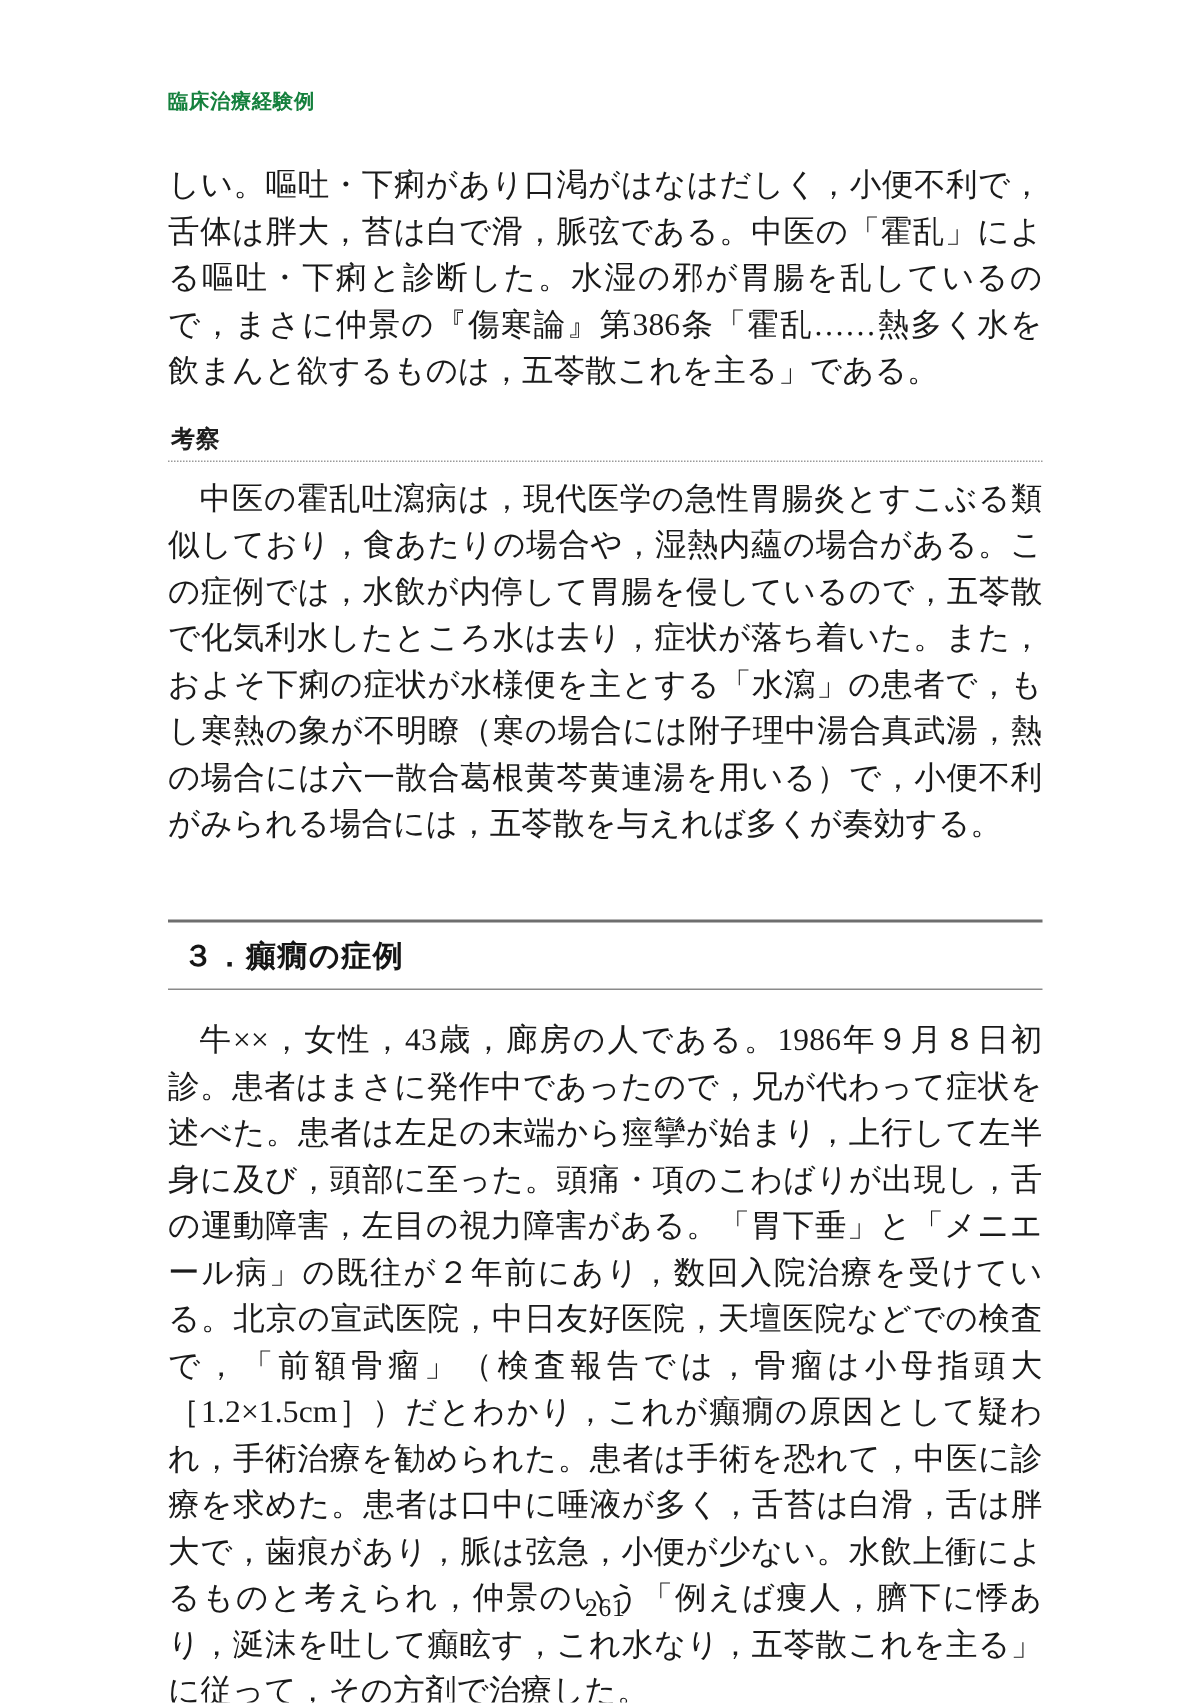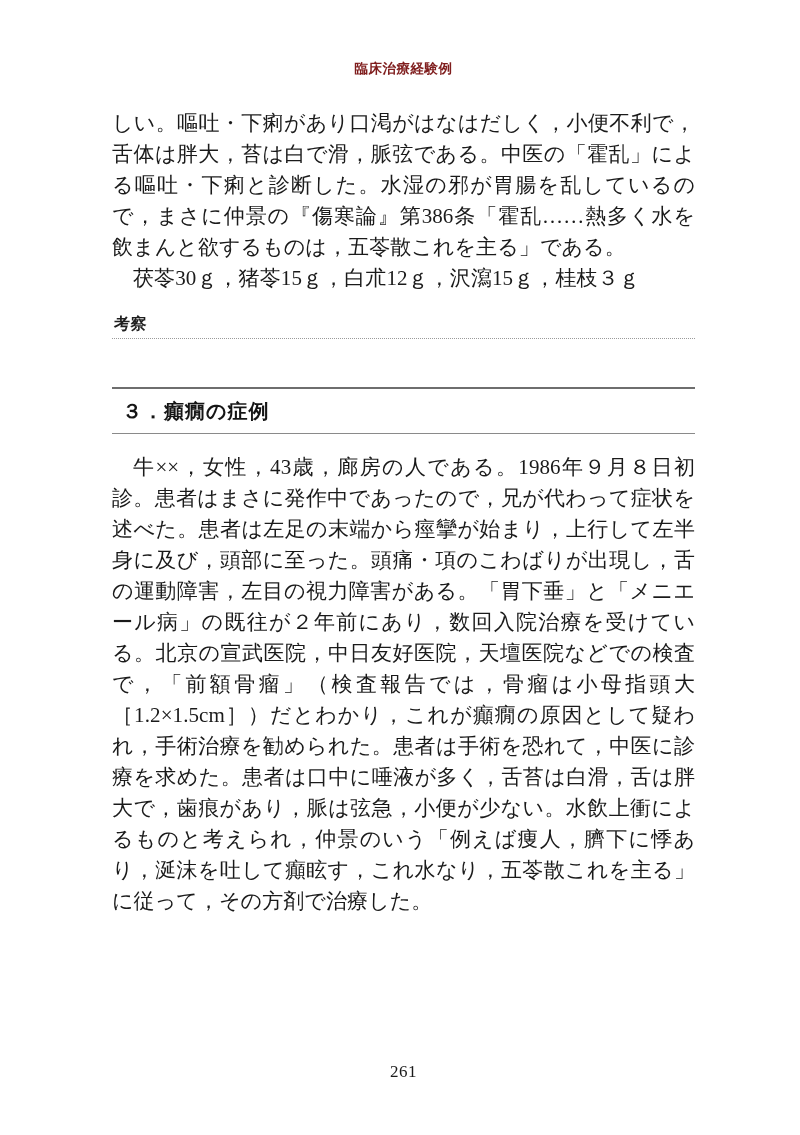--- a/index.html
+++ b/index.html
@@ -23,26 +23,26 @@
     height: 1135px;
     background: #ffffff;
   }
 
   
   .running-head {
     position: absolute;
     left: 112px;
     top: 62px;
     width: 583px;
-    text-align: center;
+    text-align: left;
     font-family: "DejaVu Sans", "Liberation Sans", sans-serif;
     font-size: 13.5px;
     font-weight: 600;
     letter-spacing: 0.5px;
-    color: #7f1d1d;
+    color: #15803d;
     line-height: 1;
   }
 
   
   .content {
     position: absolute;
     left: 112px;
     top: 108px;
     width: 583px;
   }
@@ -125,28 +125,28 @@
 <body>
 
 <div class="page">
 
   <div class="running-head">臨床治療経験例</div>
 
   <div class="content">
 
     <p class="body-text">しい。嘔吐・下痢があり口渇がはなはだしく，小便不利で，舌体は胖大，苔は白で滑，脈弦である。中医の「霍乱」による嘔吐・下痢と診断した。水湿の邪が胃腸を乱しているので，まさに仲景の『傷寒論』第386条「霍乱……熱多く水を飲まんと欲するものは，五苓散これを主る」である。</p>
 
-    <p class="body-text indent">茯苓30ｇ，猪苓15ｇ，白朮12ｇ，沢瀉15ｇ，桂枝３ｇ</p>
 
 
     <div class="subhead">
       <span class="subhead-label">考察</span>
       <span class="subhead-rule"></span>
     </div>
 
+    <p class="body-text indent">中医の霍乱吐瀉病は，現代医学の急性胃腸炎とすこぶる類似しており，食あたりの場合や，湿熱内蘊の場合がある。この症例では，水飲が内停して胃腸を侵しているので，五苓散で化気利水したところ水は去り，症状が落ち着いた。また，およそ下痢の症状が水様便を主とする「水瀉」の患者で，もし寒熱の象が不明瞭（寒の場合には附子理中湯合真武湯，熱の場合には六一散合葛根黄芩黄連湯を用いる）で，小便不利がみられる場合には，五苓散を与えれば多くが奏効する。</p>
 
     <div class="section">
       <div class="section-rule-top"></div>
       <div class="section-title">３．癲癇の症例</div>
       <div class="section-rule-bottom"></div>
     </div>
 
     <p class="body-text indent">牛××，女性，43歳，廊房の人である。1986年９月８日初診。患者はまさに発作中であったので，兄が代わって症状を述べた。患者は左足の末端から痙攣が始まり，上行して左半身に及び，頭部に至った。頭痛・項のこわばりが出現し，舌の運動障害，左目の視力障害がある。「胃下垂」と「メニエール病」の既往が２年前にあり，数回入院治療を受けている。北京の宣武医院，中日友好医院，天壇医院などでの検査で，「前額骨瘤」（検査報告では，骨瘤は小母指頭大［1.2×1.5cm］）だとわかり，これが癲癇の原因として疑われ，手術治療を勧められた。患者は手術を恐れて，中医に診療を求めた。患者は口中に唾液が多く，舌苔は白滑，舌は胖大で，歯痕があり，脈は弦急，小便が少ない。水飲上衝によるものと考えられ，仲景のいう「例えば痩人，臍下に悸あり，涎沫を吐して癲眩す，これ水なり，五苓散これを主る」に従って，その方剤で治療した。</p>
 
   </div>

